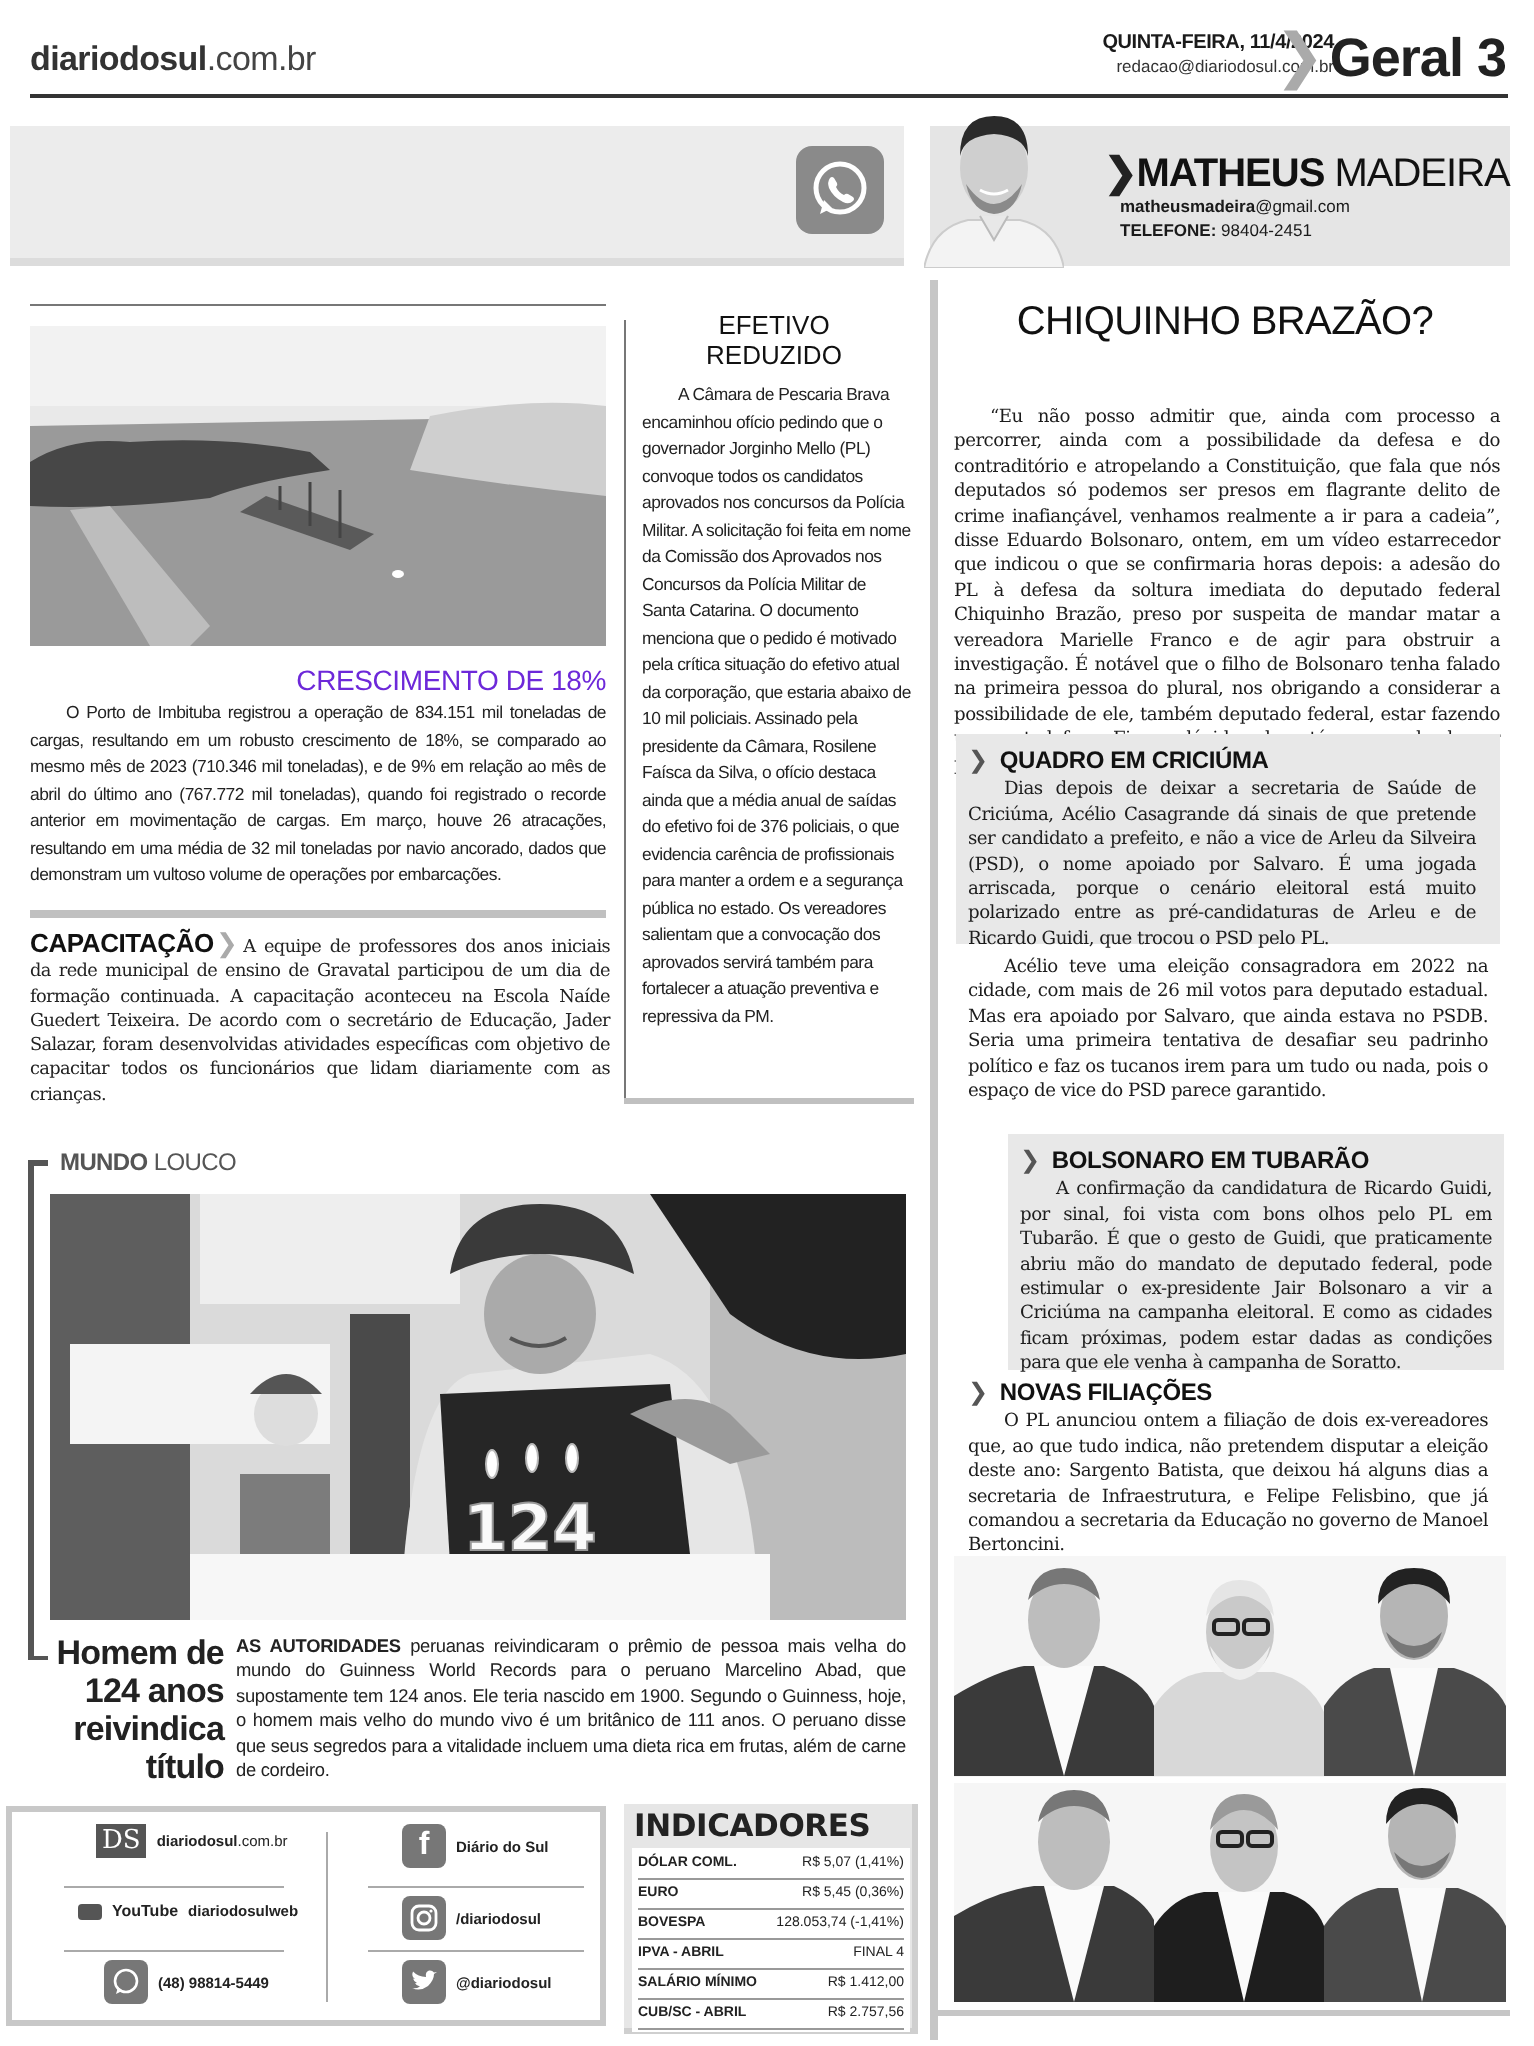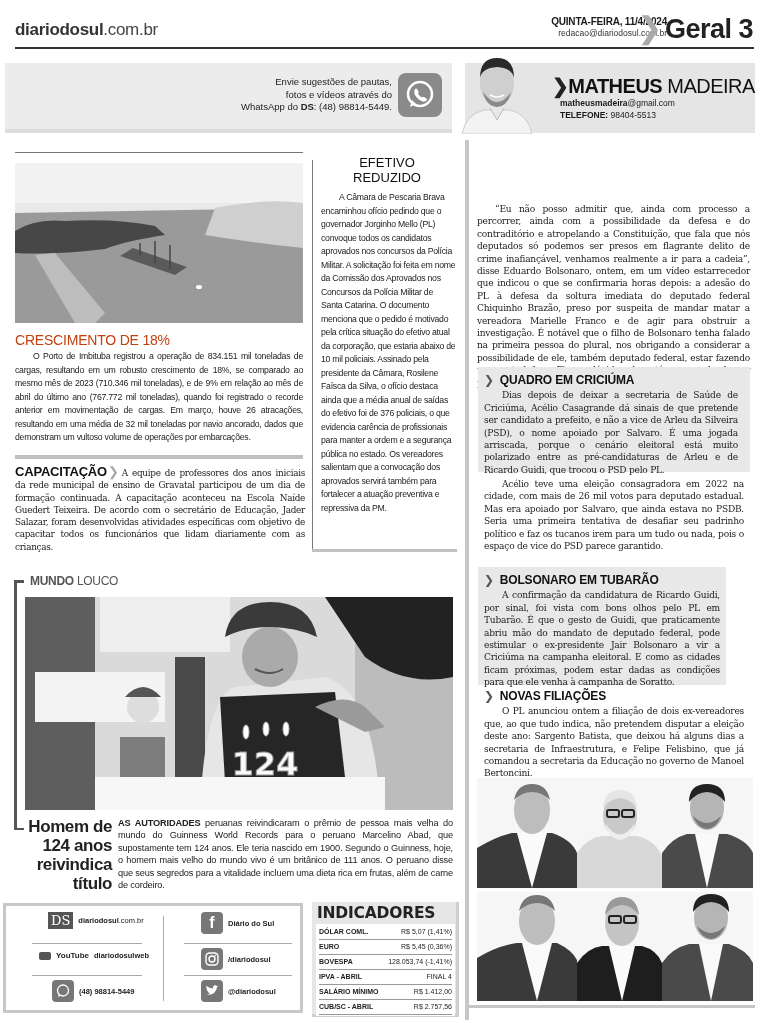--- a/index.html
+++ b/index.html
@@ -35,30 +35,30 @@
   #right-frame { left: 465px; top: 140px; width: 290px; height: 880px; border-left: 4px solid #c6c6c6; }
   #art-title { left: 470px; top: 149px; width: 285px; text-align: center; font-size: 20px; line-height: 24px; font-family: "Liberation Sans", sans-serif; letter-spacing: -0.3px; color: #111; }
   .rtext { font-family: "DejaVu Serif", serif; font-size: 9.1px; line-height: 12.4px; text-align: justify; color: #1c1c1c; letter-spacing: -0.25px; }
   .rtext p { text-indent: 18px; }
   #art-body { left: 477px; top: 203px; width: 273px; }
   .subbox { background: #e8e8e8; }
   .subhead { font-size: 12px; font-weight: 800; font-family: "Liberation Sans", sans-serif; color: #111; margin-bottom: 3px; letter-spacing: -0.2px; }
   .subhead .ch { color: #555; font-weight: 400; margin-right: 6px; }
   #sb1 { left: 478px; top: 367px; width: 272px; height: 105px; padding: 7px 12px 0 6px; }
   #sb2 { left: 478px; top: 478px; width: 272px; padding: 0 6px; }
-  #sb3 { left: 478px; top: 567px; width: 248px; height: 118px; padding: 7px 6px 0 6px; }
+  #sb3 { left: 504px; top: 567px; width: 248px; height: 118px; padding: 7px 6px 0 6px; }
   #sb4 { left: 478px; top: 690px; width: 272px; padding: 0 6px; }
 
   #group-photo { left: 477px; top: 778px; width: 276px; height: 223px; }
   #group-bottom-rule { left: 465px; top: 1005px; width: 290px; height: 3px; background: #c6c6c6; }
 
   
   #port-rule { left: 15px; top: 152px; width: 288px; height: 1px; background: #777; }
   #port-photo { left: 15px; top: 163px; width: 288px; height: 160px; }
-  #port-title { left: 15px; top: 332px; width: 288px; text-align: left; font-size: 14px; color: #c2410c; letter-spacing: -0.2px; }
+  #port-title { left: 15px; top: 332px; width: 288px; text-align: right; font-size: 14px; color: #6d28d9; letter-spacing: -0.2px; }
   .stext { font-family: "Liberation Sans", sans-serif; font-size: 8.7px; line-height: 13.5px; color: #222; letter-spacing: -0.25px; }
   #port-body { left: 15px; top: 350px; width: 288px; text-align: justify; }
   #port-body p { text-indent: 18px; }
   #port-bottom { left: 15px; top: 455px; width: 288px; height: 4px; background: #c0c0c0; }
 
   #cap-body { left: 15px; top: 466px; width: 290px; }
   #cap-body .cap-head { font-family: "Liberation Sans", sans-serif; font-size: 13px; font-weight: 800; color: #111; letter-spacing: -0.2px; }
   #cap-body .cap-head .ch { color: #aaa; font-weight: 400; font-size: 13px; margin: 0 3px 0 1px; }
   #cap-body .txt { font-family: "DejaVu Serif", serif; font-size: 8.9px; line-height: 12.3px; text-align: justify; letter-spacing: -0.3px; color: #222; }
 
@@ -97,49 +97,45 @@
 
 <div id="site" class="abs"><b>diariodosul</b><span>.com.br</span></div>
 <div id="date-block" class="abs">
   <div id="date">QUINTA-FEIRA, 11/4/2024</div>
   <div id="email">redacao@diariodosul.com.br</div>
 </div>
 <div id="section" class="abs"><span class="chev">❯</span><span>Geral</span> <span>3</span></div>
 <div id="header-rule" class="abs"></div>
 
 <div id="wa-banner" class="abs">
-  <div id="wa-text" class="abs sans">
-    <div>Envie sugestões de pautas,</div>
-    <div>fotos e vídeos através do</div>
-    <div><span>WhatsApp do </span><b>DS</b><span>: (48) 98814-5449.</span></div>
-  </div>
   <div id="wa-icon" class="abs">
     <svg width="34" height="34" viewBox="0 0 34 34">
         <circle cx="17" cy="16" r="12" fill="none" stroke="#fff" stroke-width="2.5"></circle>
         <path d="M7 29 L9 22 L13 26 Z" fill="#fff"></path>
         <path d="M12 11 q1 -1 2 0 l1.5 2.5 q0.5 1 -0.5 2 q1.5 3 4 4 q1 -1 2 -0.5 l2.5 1.5 q1 1 0 2 q-2 2 -5 0.5 q-5 -2.5 -7 -7 q-1 -3 0.5 -5 z" fill="#fff"></path>
       </svg>
   </div>
 </div>
 
 <div id="col-box" class="abs"></div>
 <svg id="col-photo" class="abs" viewBox="0 0 70 84">
   <path d="M0 84 Q4 64 22 60 L48 60 Q66 64 70 84 Z" fill="#f3f3f3" stroke="#ccc"></path>
   <path d="M28 58 L35 70 L42 58" fill="#e8e8e8" stroke="#bbb"></path>
   <ellipse cx="35" cy="34" rx="17" ry="22" fill="#cfcfcf"></ellipse>
   <path d="M18 28 Q18 8 35 8 Q52 8 52 28 Q50 18 35 17 Q20 18 18 28 Z" fill="#2a2a2a"></path>
   <path d="M21 42 Q35 62 49 42 Q46 56 35 57 Q24 56 21 42 Z" fill="#8a8a8a"></path>
   <path d="M28 45 Q35 49 42 45" stroke="#fff" stroke-width="1.5" fill="none"></path>
 </svg>
 <div id="col-name" class="abs"><span style="color:#222;font-weight:800">❯</span><b>MATHEUS</b> <span>MADEIRA</span></div>
 <div id="col-mail" class="abs"><b>matheusmadeira</b><span>@gmail.com</span></div>
-<div id="col-tel" class="abs"><b>TELEFONE:</b> <span>98404-5513</span></div>
+<div id="col-tel" class="abs"><b>TELEFONE:</b> <span>98404-2451</span></div>
 
 <div id="right-frame" class="abs"></div>
 <div id="art-title" class="abs">
+  <div>CHIQUINHO BRAZÃO?</div>
 </div>
 <div id="art-body" class="abs rtext">
     <p>“Eu não posso admitir que, ainda com processo a percorrer, ainda com a possibilidade da defesa e do contraditório e atropelando a Constituição, que fala que nós deputados só podemos ser presos em flagrante delito de crime inafiançável, venhamos realmente a ir para a cadeia”, disse Eduardo Bolsonaro, ontem, em um vídeo estarrecedor que indicou o que se confirmaria horas depois: a adesão do PL à defesa da soltura imediata do deputado federal Chiquinho Brazão, preso por suspeita de mandar matar a vereadora Marielle Franco e de agir para obstruir a investigação. É notável que o filho de Bolsonaro tenha falado na primeira pessoa do plural, nos obrigando a considerar a possibilidade de ele, também deputado federal, estar fazendo uma autodefesa. Fica a dúvida: ele está com medo de ser preso?</p>
   </div>
 
 <div id="sb1" class="abs subbox rtext">
   <div class="subhead"><span class="ch">❯</span><span>QUADRO EM CRICIÚMA</span></div>
   <p>Dias depois de deixar a secretaria de Saúde de Criciúma, Acélio Casagrande dá sinais de que pretende ser candidato a prefeito, e não a vice de Arleu da Silveira (PSD), o nome apoiado por Salvaro. É uma jogada arriscada, porque o cenário eleitoral está muito polarizado entre as pré-candidaturas de Arleu e de Ricardo Guidi, que trocou o PSD pelo PL.</p>
 </div>
 <div id="sb2" class="abs rtext">

